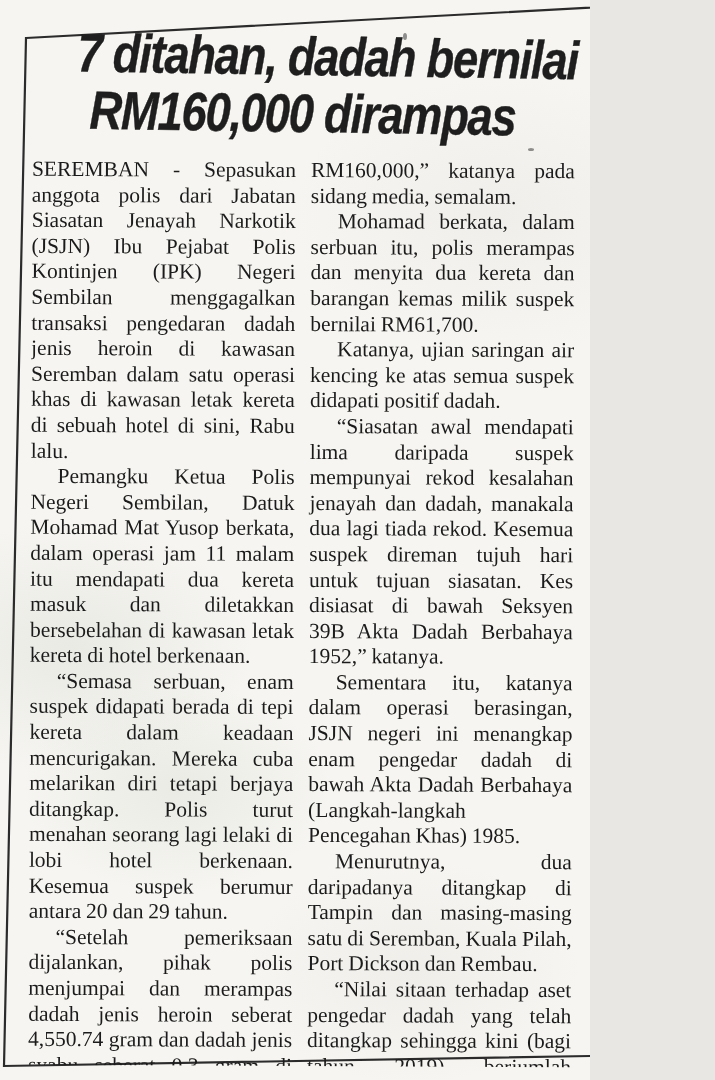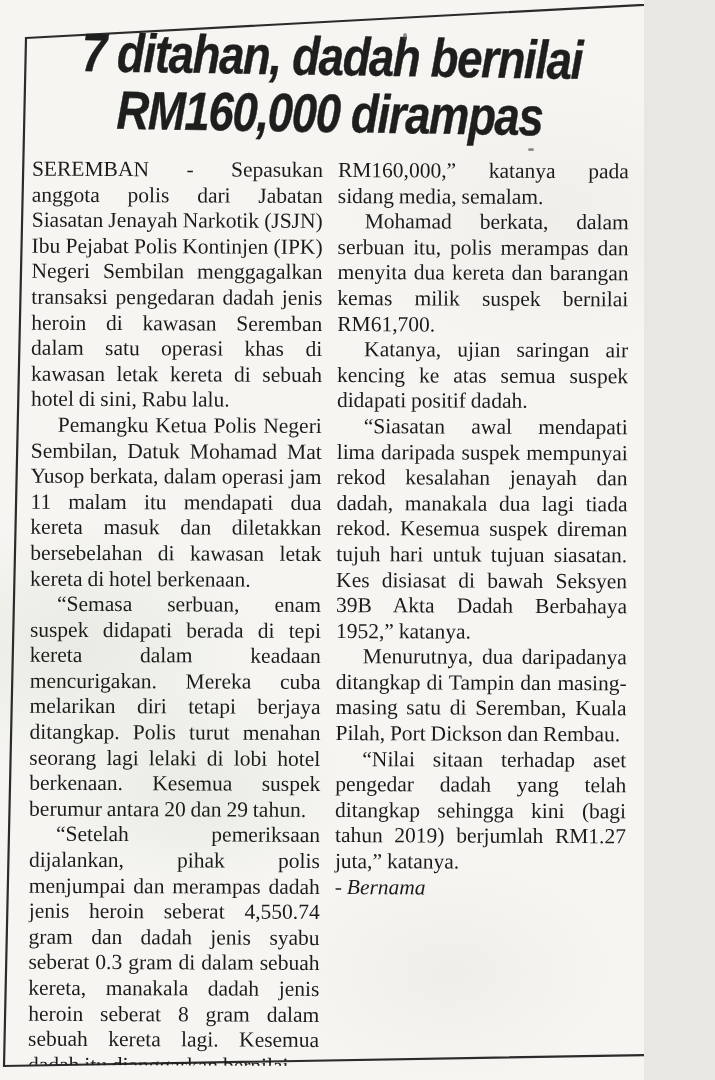--- a/index.html
+++ b/index.html
@@ -2,21 +2,21 @@
 <html><head>
 <meta charset="utf-8">
 <style>
   html, body {
     margin: 0;
     padding: 0;
     background: #e8e7e3;
   }
   .page {
     position: relative;
-    width: 644px;
+    width: 590px;
     height: 1080px;
     overflow: hidden;
     background:
       radial-gradient(ellipse 260px 180px at 12% 60%, rgba(190,195,185,0.22), transparent 70%),
       radial-gradient(ellipse 220px 150px at 30% 73%, rgba(180,190,175,0.18), transparent 70%),
       radial-gradient(ellipse 300px 200px at 85% 20%, rgba(205,200,195,0.15), transparent 70%),
       radial-gradient(ellipse 240px 160px at 70% 90%, rgba(200,198,190,0.15), transparent 70%),
       #f6f5f1;
     color: #1b1b1b;
     font-family: "Liberation Serif", serif;
@@ -102,20 +102,21 @@
         <p class="para">SEREMBAN - Sepasukan anggota polis dari Jabatan Siasatan Jenayah Narkotik (JSJN) Ibu Pejabat Polis Kontinjen (IPK) Negeri Sembilan menggagalkan transaksi pengedaran dadah jenis heroin di kawasan Seremban dalam satu operasi khas di kawasan letak kereta di sebuah hotel di sini, Rabu lalu.</p>
         <p class="para indent">Pemangku Ketua Polis Negeri Sembilan, Datuk Mohamad Mat Yusop berkata, dalam operasi jam 11 malam itu mendapati dua kereta masuk dan diletakkan bersebelahan di kawasan letak kereta di hotel berkenaan.</p>
         <p class="para indent">“Semasa serbuan, enam suspek didapati berada di tepi kereta dalam keadaan mencurigakan. Mereka cuba melarikan diri tetapi berjaya ditangkap. Polis turut menahan seorang lagi lelaki di lobi hotel berkenaan. Kesemua suspek berumur antara 20 dan 29 tahun.</p>
         <p class="para indent">“Setelah pemeriksaan dijalankan, pihak polis menjumpai dan merampas dadah jenis heroin seberat 4,550.74 gram dan dadah jenis syabu seberat 0.3 gram di dalam sebuah kereta, manakala dadah jenis heroin seberat 8 gram dalam sebuah kereta lagi. Kesemua dadah itu dianggarkan bernilai</p>
       </div>
     <div class="column" id="right-column">
         <p class="para">RM160,000,” katanya pada sidang media, semalam.</p>
         <p class="para indent">Mohamad berkata, dalam serbuan itu, polis merampas dan menyita dua kereta dan barangan kemas milik suspek bernilai RM61,700.</p>
         <p class="para indent">Katanya, ujian saringan air kencing ke atas semua suspek didapati positif dadah.</p>
         <p class="para indent">“Siasatan awal mendapati lima daripada suspek mempunyai rekod kesalahan jenayah dan dadah, manakala dua lagi tiada rekod. Kesemua suspek direman tujuh hari untuk tujuan siasatan. Kes disiasat di bawah Seksyen 39B Akta Dadah Berbahaya 1952,” katanya.</p>
+        <p class="para indent">Sementara itu, katanya dalam operasi berasingan, JSJN negeri ini menangkap enam pengedar dadah di bawah Akta Dadah Berbahaya (Langkah-langkah Pencegahan Khas) 1985.</p>
         <p class="para indent">Menurutnya, dua daripadanya ditangkap di Tampin dan masing-masing satu di Seremban, Kuala Pilah, Port Dickson dan Rembau.</p>
         <p class="para indent">“Nilai sitaan terhadap aset pengedar dadah yang telah ditangkap sehingga kini (bagi tahun 2019) berjumlah RM1.27 juta,” katanya.</p>
         <p class="para italic">- Bernama</p>
       </div>
   </div>
 
   <div class="speck" style="left:403px; top:33px; width:4px; height:7px;"></div>
   <div class="speck" style="left:528px; top:148px; width:6px; height:3px;"></div>
 
 </div>

